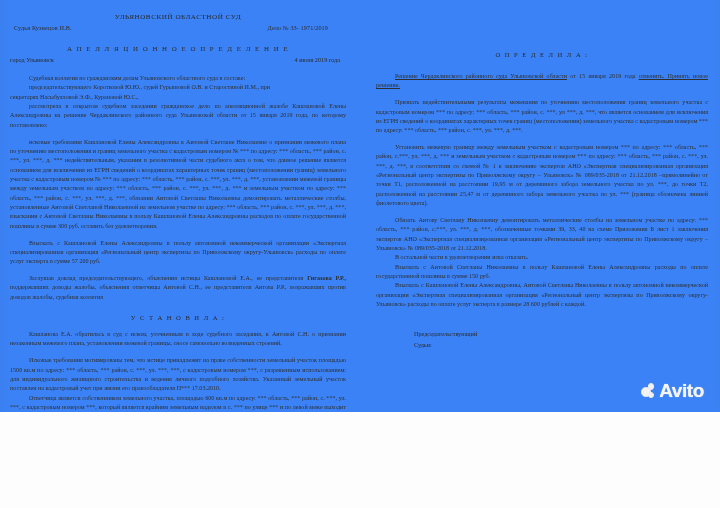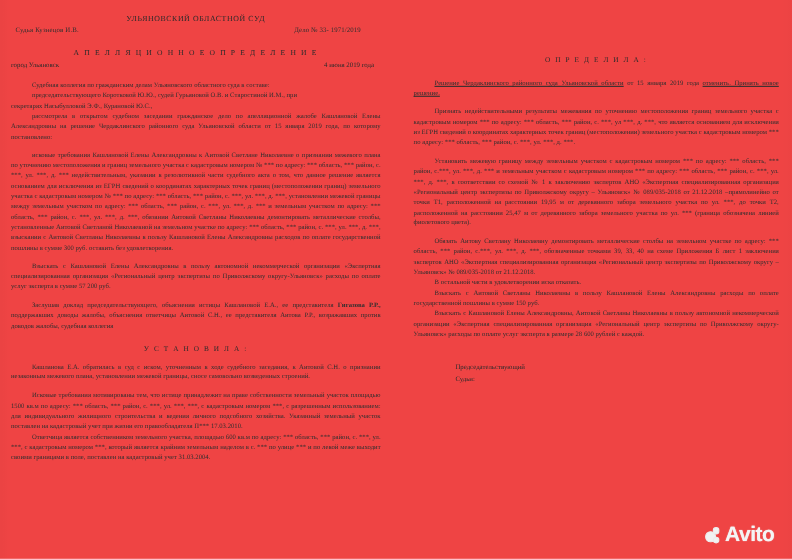--- a/index.html
+++ b/index.html
@@ -17,23 +17,23 @@
   }
   .scan {
     position: absolute;
     inset: 0;
     display: flex;
     background: #fdfdfd;
   }
   .page {
     position: relative;
     width: 360px;
-    height: 508px;
+    height: 412px;
     box-sizing: border-box;
-    background: #ef4444;
+    background: #3b82f6;
     overflow: hidden;
   }
   .page-left {
     padding: 6px 14px 4px 10px;
   }
   .page-right {
     padding: 6px 12px 4px 16px;
   }
 
   

